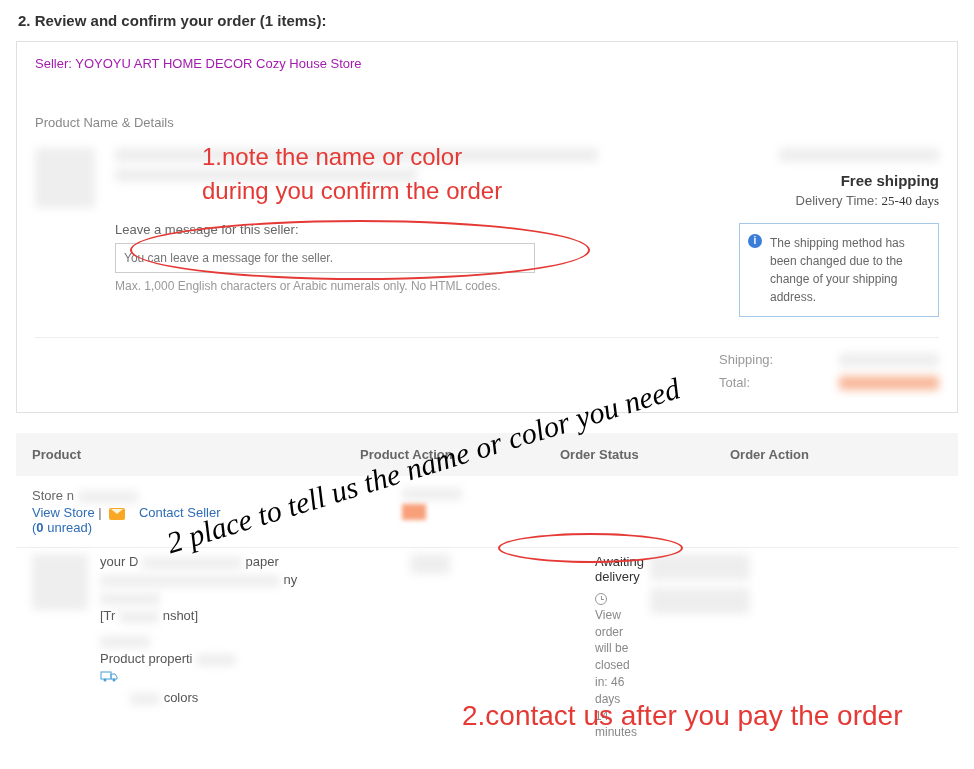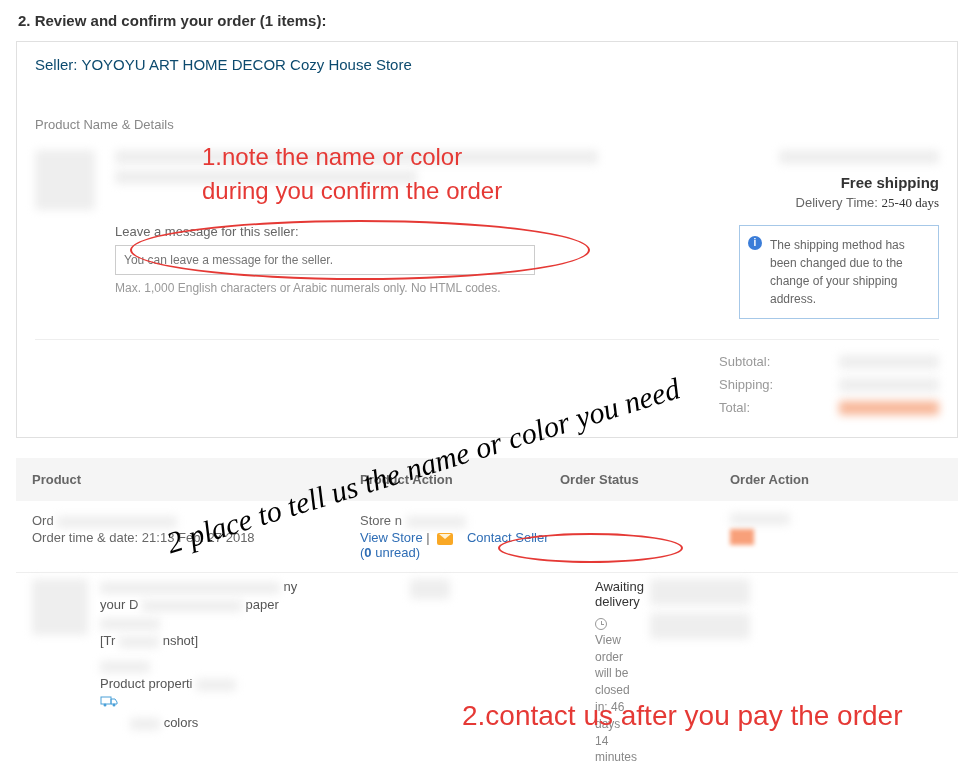--- a/index.html
+++ b/index.html
@@ -1,19 +1,19 @@
 <!DOCTYPE html>
 <html><head>
 <meta charset="utf-8">
 <style>
 * { box-sizing: border-box; margin: 0; padding: 0; }
 body { font-family: Arial, sans-serif; font-size: 13px; color: #333; background: #fff; width: 974px; position: relative; }
 .page-title { font-size: 15px; font-weight: bold; color: #333; padding: 12px 18px; }
 .order-box { border: 1px solid #e0e0e0; margin: 0 16px 20px 16px; padding: 14px 18px; position: relative; }
-.seller-line { color: #0c4a6e; font-size: 15px; margin-bottom: 6px; }
+.seller-line { color: #a21caf; font-size: 13px; margin-bottom: 6px; }
 .product-details { color: #888; font-size: 13px; margin-bottom: 18px; margin-top: 44px; }
 .product-row { display: flex; position: relative; }
 .product-left { width: 80px; padding-right: 10px; }
 .blur-box { background: #eee; filter: blur(4px); border-radius: 2px; }
 .thumb { width: 60px; height: 60px; margin-bottom: 6px; }
 .product-mid { flex: 1; padding-right: 20px; position: relative; }
 .blur-line { height: 14px; margin-bottom: 6px; }
 .blur-wide { width: 80%; }
 .blur-med { width: 50%; }
 .msg-label { color: #666; margin-top: 40px; margin-bottom: 6px; }
@@ -100,46 +100,38 @@
       </div>
       <div class="ship-notice">
         <span class="info-icon">i</span>
         <span>The shipping method has been changed due to the change of your shipping address.</span>
       </div>
     </div>
   </div>
 
   <div class="totals">
     <div class="total-row">
-      <span class="total-label">Subtotal:</span>
-      <div class="blur-box total-blur"></div>
-    </div>
-    <div class="total-row">
       <span class="total-label">Shipping:</span>
       <div class="blur-box total-blur"></div>
     </div>
     <div class="total-row">
       <span class="total-label">Total:</span>
       <div class="blur-box total-blur total-orange"></div>
     </div>
   </div>
 </div>
 
 <div class="grid-header">
   <div class="col-product">Product</div>
   <div class="col-action">Product Action</div>
   <div class="col-status">Order Status</div>
   <div class="col-order-action">Order Action</div>
 </div>
 
 <div class="grid-row1">
-  <div class="col-product">
-    <div class="ord-line"><span>Ord</span> <span class="blur-box blur-inline"></span></div>
-    <div class="ord-line"><span>Order time &amp; date: </span><span>21:13 Feb. 27 2018</span></div>
-  </div>
   <div class="col-action">
     <div class="ord-line"><span>Store n</span> <span class="blur-box blur-inline" style="width:60px"></span></div>
     <div>
       <a class="view-store">View Store</a>
       <span> | </span>
       <span class="mail-icon"></span>
       <a class="contact-seller">
         <span>Contact Seller (</span><b>0</b><span> unread)</span>
       </a>
     </div>
@@ -147,22 +139,22 @@
   <div class="col-status"></div>
   <div class="col-order-action">
     <div class="blur-box" style="width:60px;height:12px;margin-bottom:4px;"></div>
     <div class="plus-btn"></div>
   </div>
 </div>
 
 <div class="grid-row2">
   <div class="blur-box row2-thumb"></div>
   <div class="row2-info">
+    <div class="row2-line"><span>your D</span> <span class="blur-box blur-inline" style="width:100px"></span> <span>paper</span></div>
     <div class="row2-line"><span class="blur-box blur-inline" style="width:180px"></span> ny</div>
-    <div class="row2-line"><span>your D</span> <span class="blur-box blur-inline" style="width:100px"></span> <span>paper</span></div>
     <div class="row2-line"><span class="blur-box blur-inline" style="width:60px"></span></div>
     <div class="row2-line"><span>[Tr</span> <span class="blur-box blur-inline" style="width:40px"></span> <span>nshot]</span></div>
     <div class="row2-line" style="margin-top:10px;"><span class="blur-box blur-inline" style="width:50px"></span></div>
     <div class="row2-line"><span>Product properti</span> <span class="blur-box blur-inline" style="width:40px"></span></div>
     <div class="row2-line truck-icon">
       <svg width="20" height="14" viewBox="0 0 20 14">
           <rect x="1" y="3" width="10" height="7" fill="none" stroke="#4aa0d8" stroke-width="1"></rect>
           <path d="M11 5 L15 5 L17 8 L17 10 L11 10 Z" fill="none" stroke="#4aa0d8" stroke-width="1"></path>
           <circle cx="5" cy="11" r="1.5" fill="#4aa0d8"></circle>
           <circle cx="14" cy="11" r="1.5" fill="#4aa0d8"></circle>

